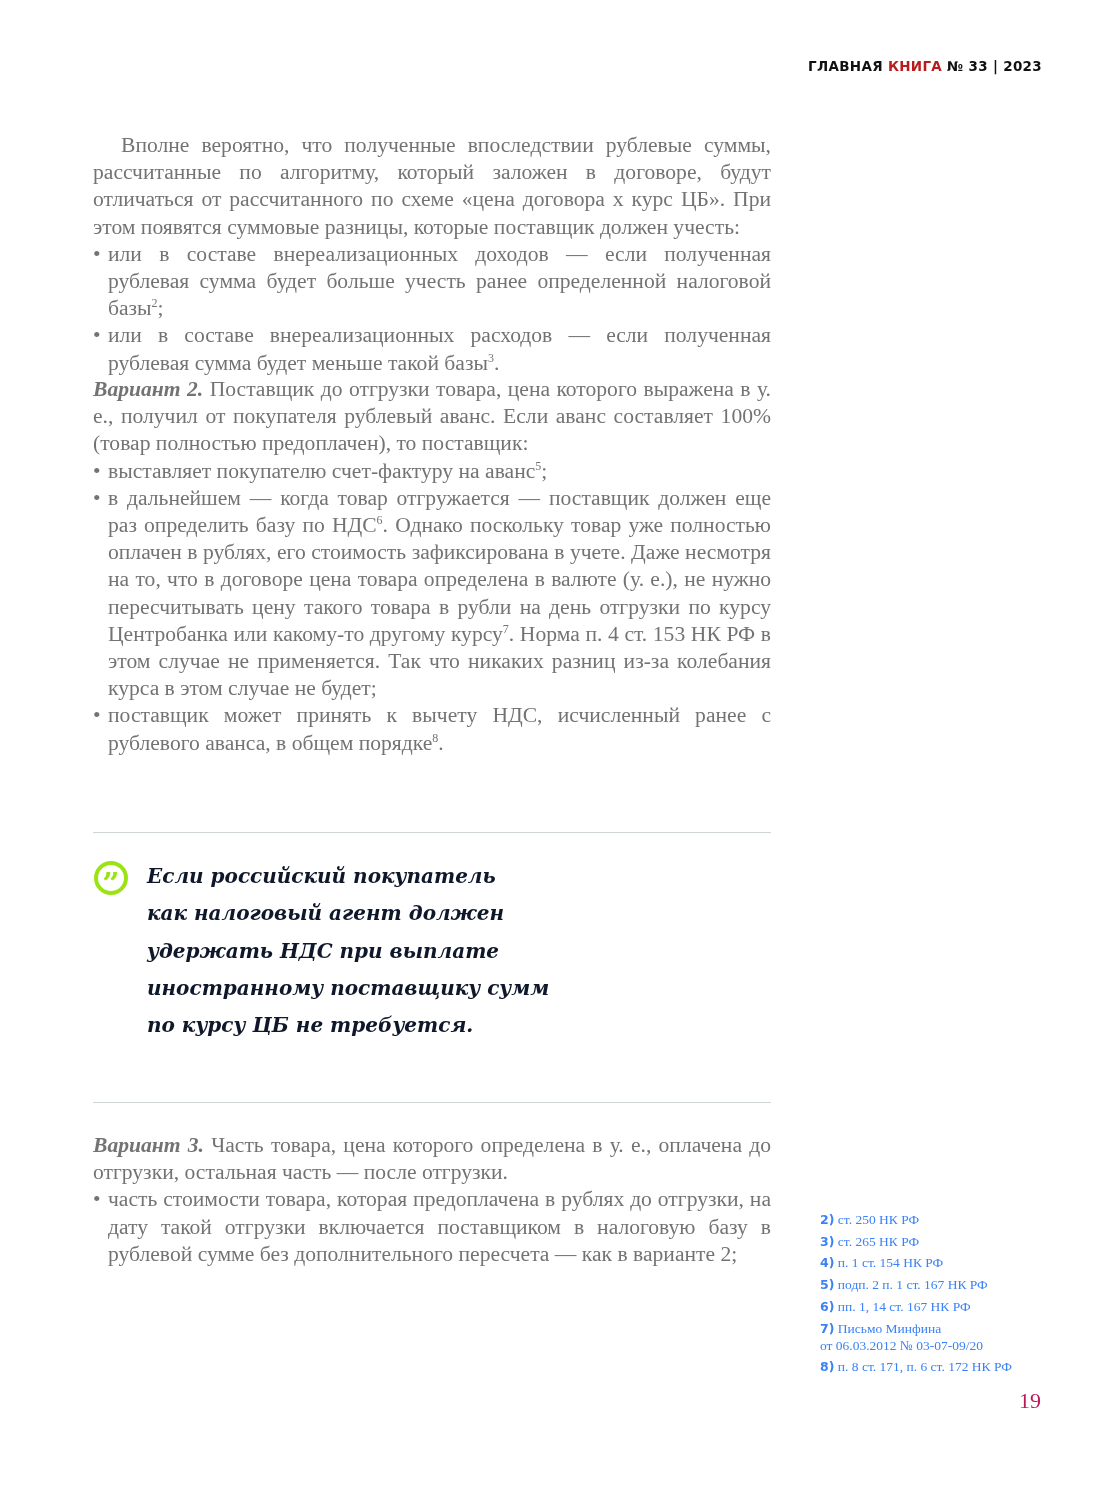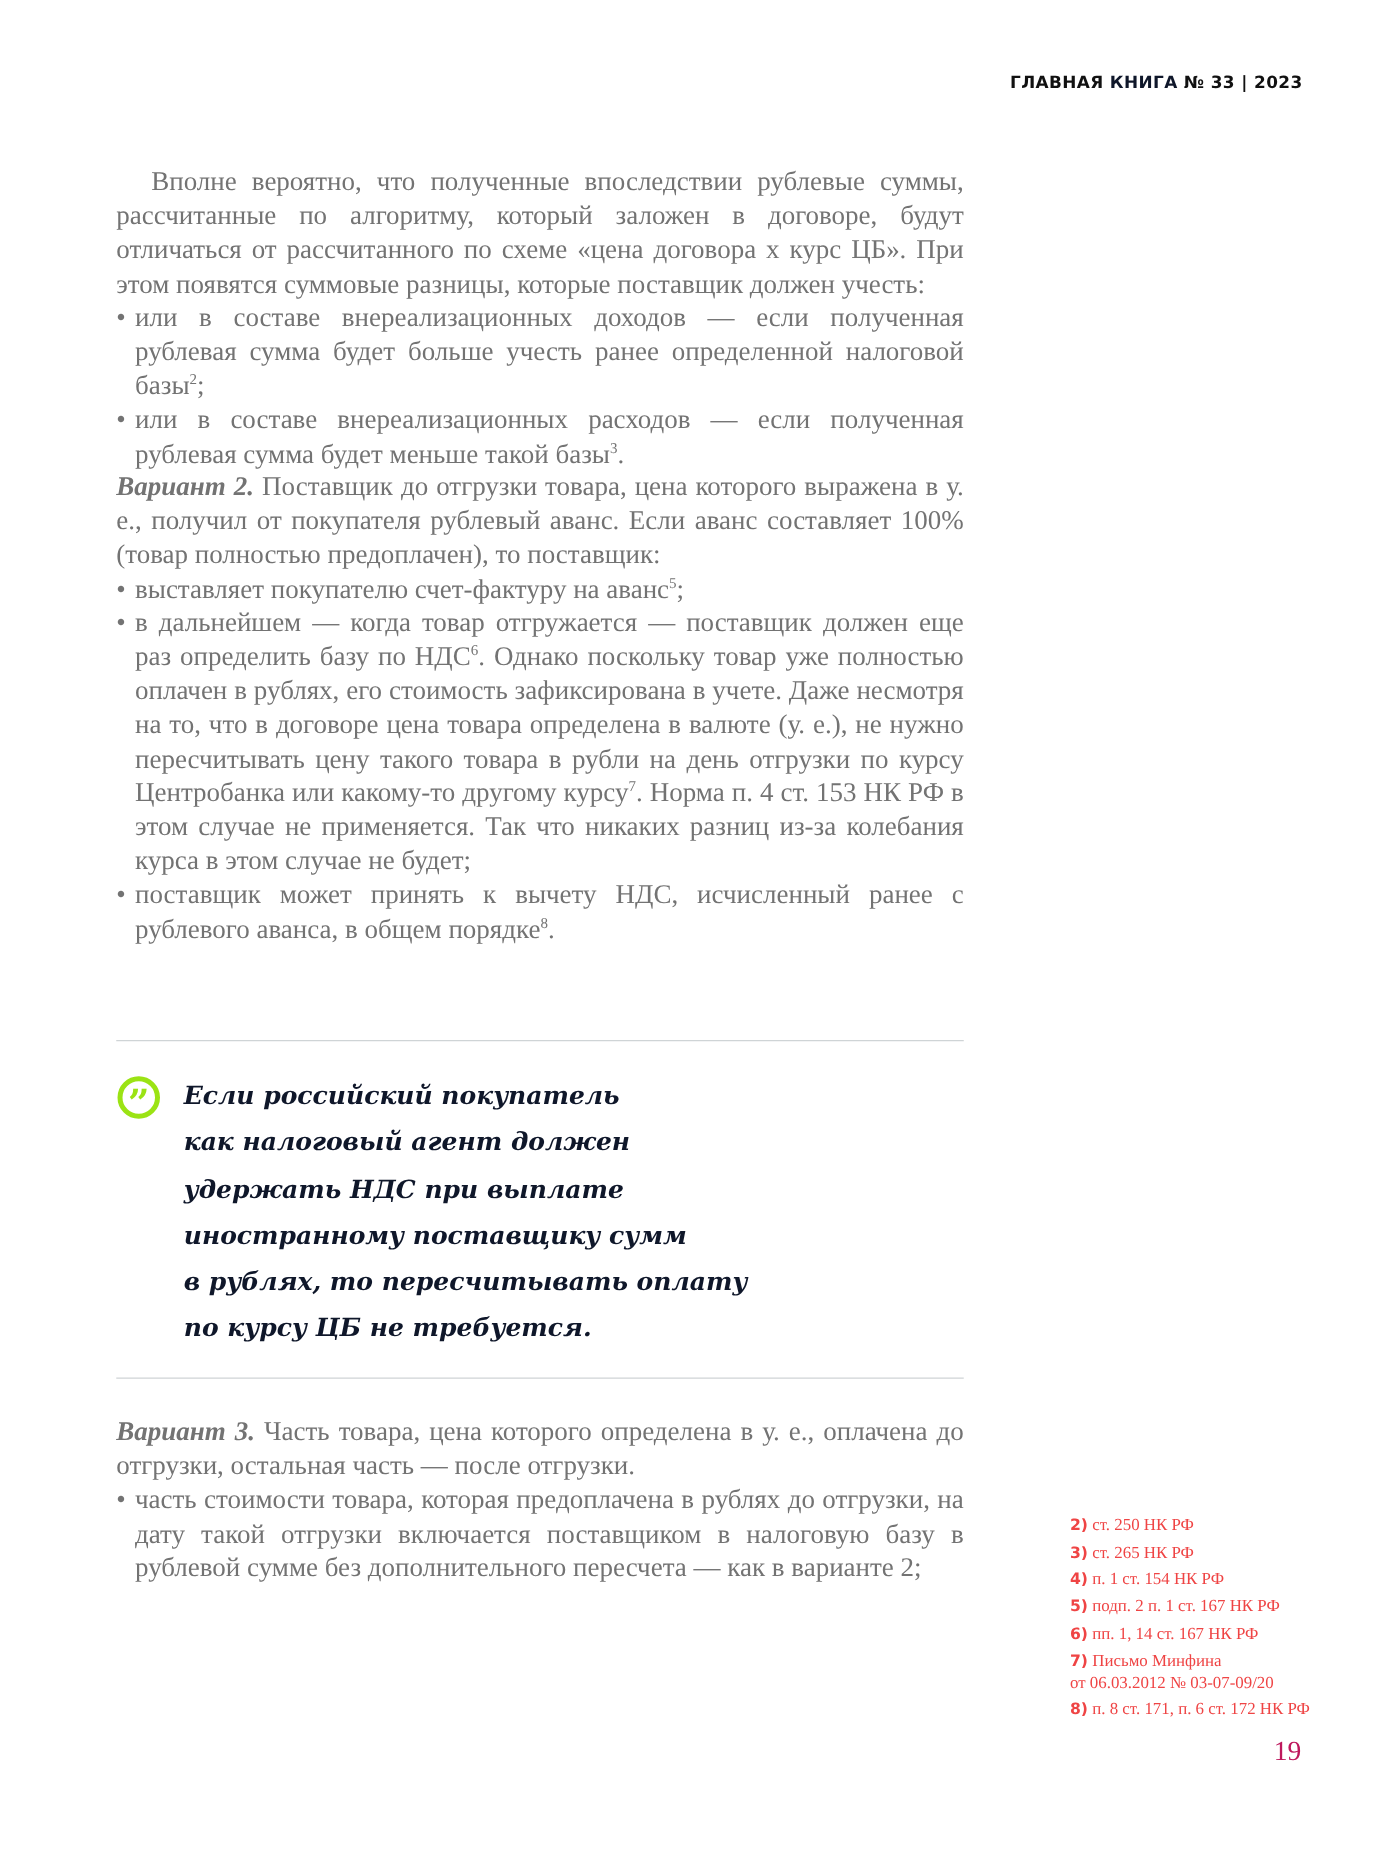--- a/index.html
+++ b/index.html
@@ -2,21 +2,21 @@
 <html><head>
 <meta charset="utf-8">
 <style>
   html, body { margin: 0; padding: 0; background: #ffffff; }
   body { width: 1104px; height: 1500px; position: relative; overflow: hidden; color: #1a1a1a; }
   .header {
     position: absolute; top: 58px; right: 62px;
     font-family: "DejaVu Sans", sans-serif; font-weight: bold; font-size: 13.5px; letter-spacing: 0.3px;
     color: #111;
   }
-  .header .brand-accent { color: #0f172a; margin-top: 40px; }
+  .header .brand-accent { color: #b91c1c; margin-top: 40px; }
   .col {
     position: absolute; left: 93px; width: 678px;
     font-family: "Liberation Serif", serif; font-size: 21.6px; line-height: 27.2px;
     color: #737373;
   }
   .p { margin: 0; text-align: justify; }
   .p.indent { text-indent: 28px; }
   .bullets { margin: 0; padding: 0; list-style: none; }
   .bullets li { position: relative; padding-left: 15px; text-align: justify; }
   .bullets li::before { content: "•"; position: absolute; left: 0; top: 0; }
@@ -37,22 +37,22 @@
     margin-top: 12px;
   }
   .quote-text {
     position: absolute; left: 147px; top: 858px; width: 620px;
     font-family: "DejaVu Serif", serif; font-style: italic; font-weight: bold;
     font-size: 20px; line-height: 37.3px; color: #0f172a;
   }
   .quote-text div { white-space: nowrap; }
   .block3 { top: 1132px; }
   .footnotes {
-    position: absolute; left: 856px; top: 1209px; width: 240px;
-    font-family: "Liberation Serif", serif; font-size: 13.5px; line-height: 21.7px; color: #ef4444;
+    position: absolute; left: 820px; top: 1209px; width: 240px;
+    font-family: "Liberation Serif", serif; font-size: 13.5px; line-height: 21.7px; color: #3b82f6;
   }
   .footnotes div { line-height: 21.7px; }
   .footnotes .num { font-family: "DejaVu Sans", sans-serif; font-weight: bold; font-size: 12.5px; }
   .footnotes .tight { line-height: 17px; padding-top: 2px; padding-bottom: 2px; }
   .page-number {
     position: absolute; left: 1019px; top: 1388px;
     font-family: "Liberation Serif", serif; font-size: 22px; color: #be185d;
   }
 </style>
 </head>
@@ -84,21 +84,20 @@
 <div class="rule rule1"></div>
 
 <div class="quote-icon">
     <span>”</span>
   </div>
 <div class="quote-text">
   <div>Если российский покупатель</div>
   <div>как налоговый агент должен</div>
   <div>удержать НДС при выплате</div>
   <div>иностранному поставщику сумм</div>
-  <div>в рублях, то пересчитывать оплату</div>
   <div>по курсу ЦБ не требуется.</div>
 </div>
 
 <div class="rule rule2"></div>
 
 <div class="col block3">
   <p class="p"><span class="lead">Вариант 3.</span><span> Часть товара, цена которого определена в у. е., оплачена до отгрузки, остальная часть — после отгрузки.</span></p>
   <ul class="bullets">
     <li>часть стоимости товара, которая предоплачена в рублях до отгрузки, на дату такой отгрузки включается поставщиком в налоговую базу в рублевой сумме без дополнительного пересчета — как в варианте 2;</li>
   </ul>

